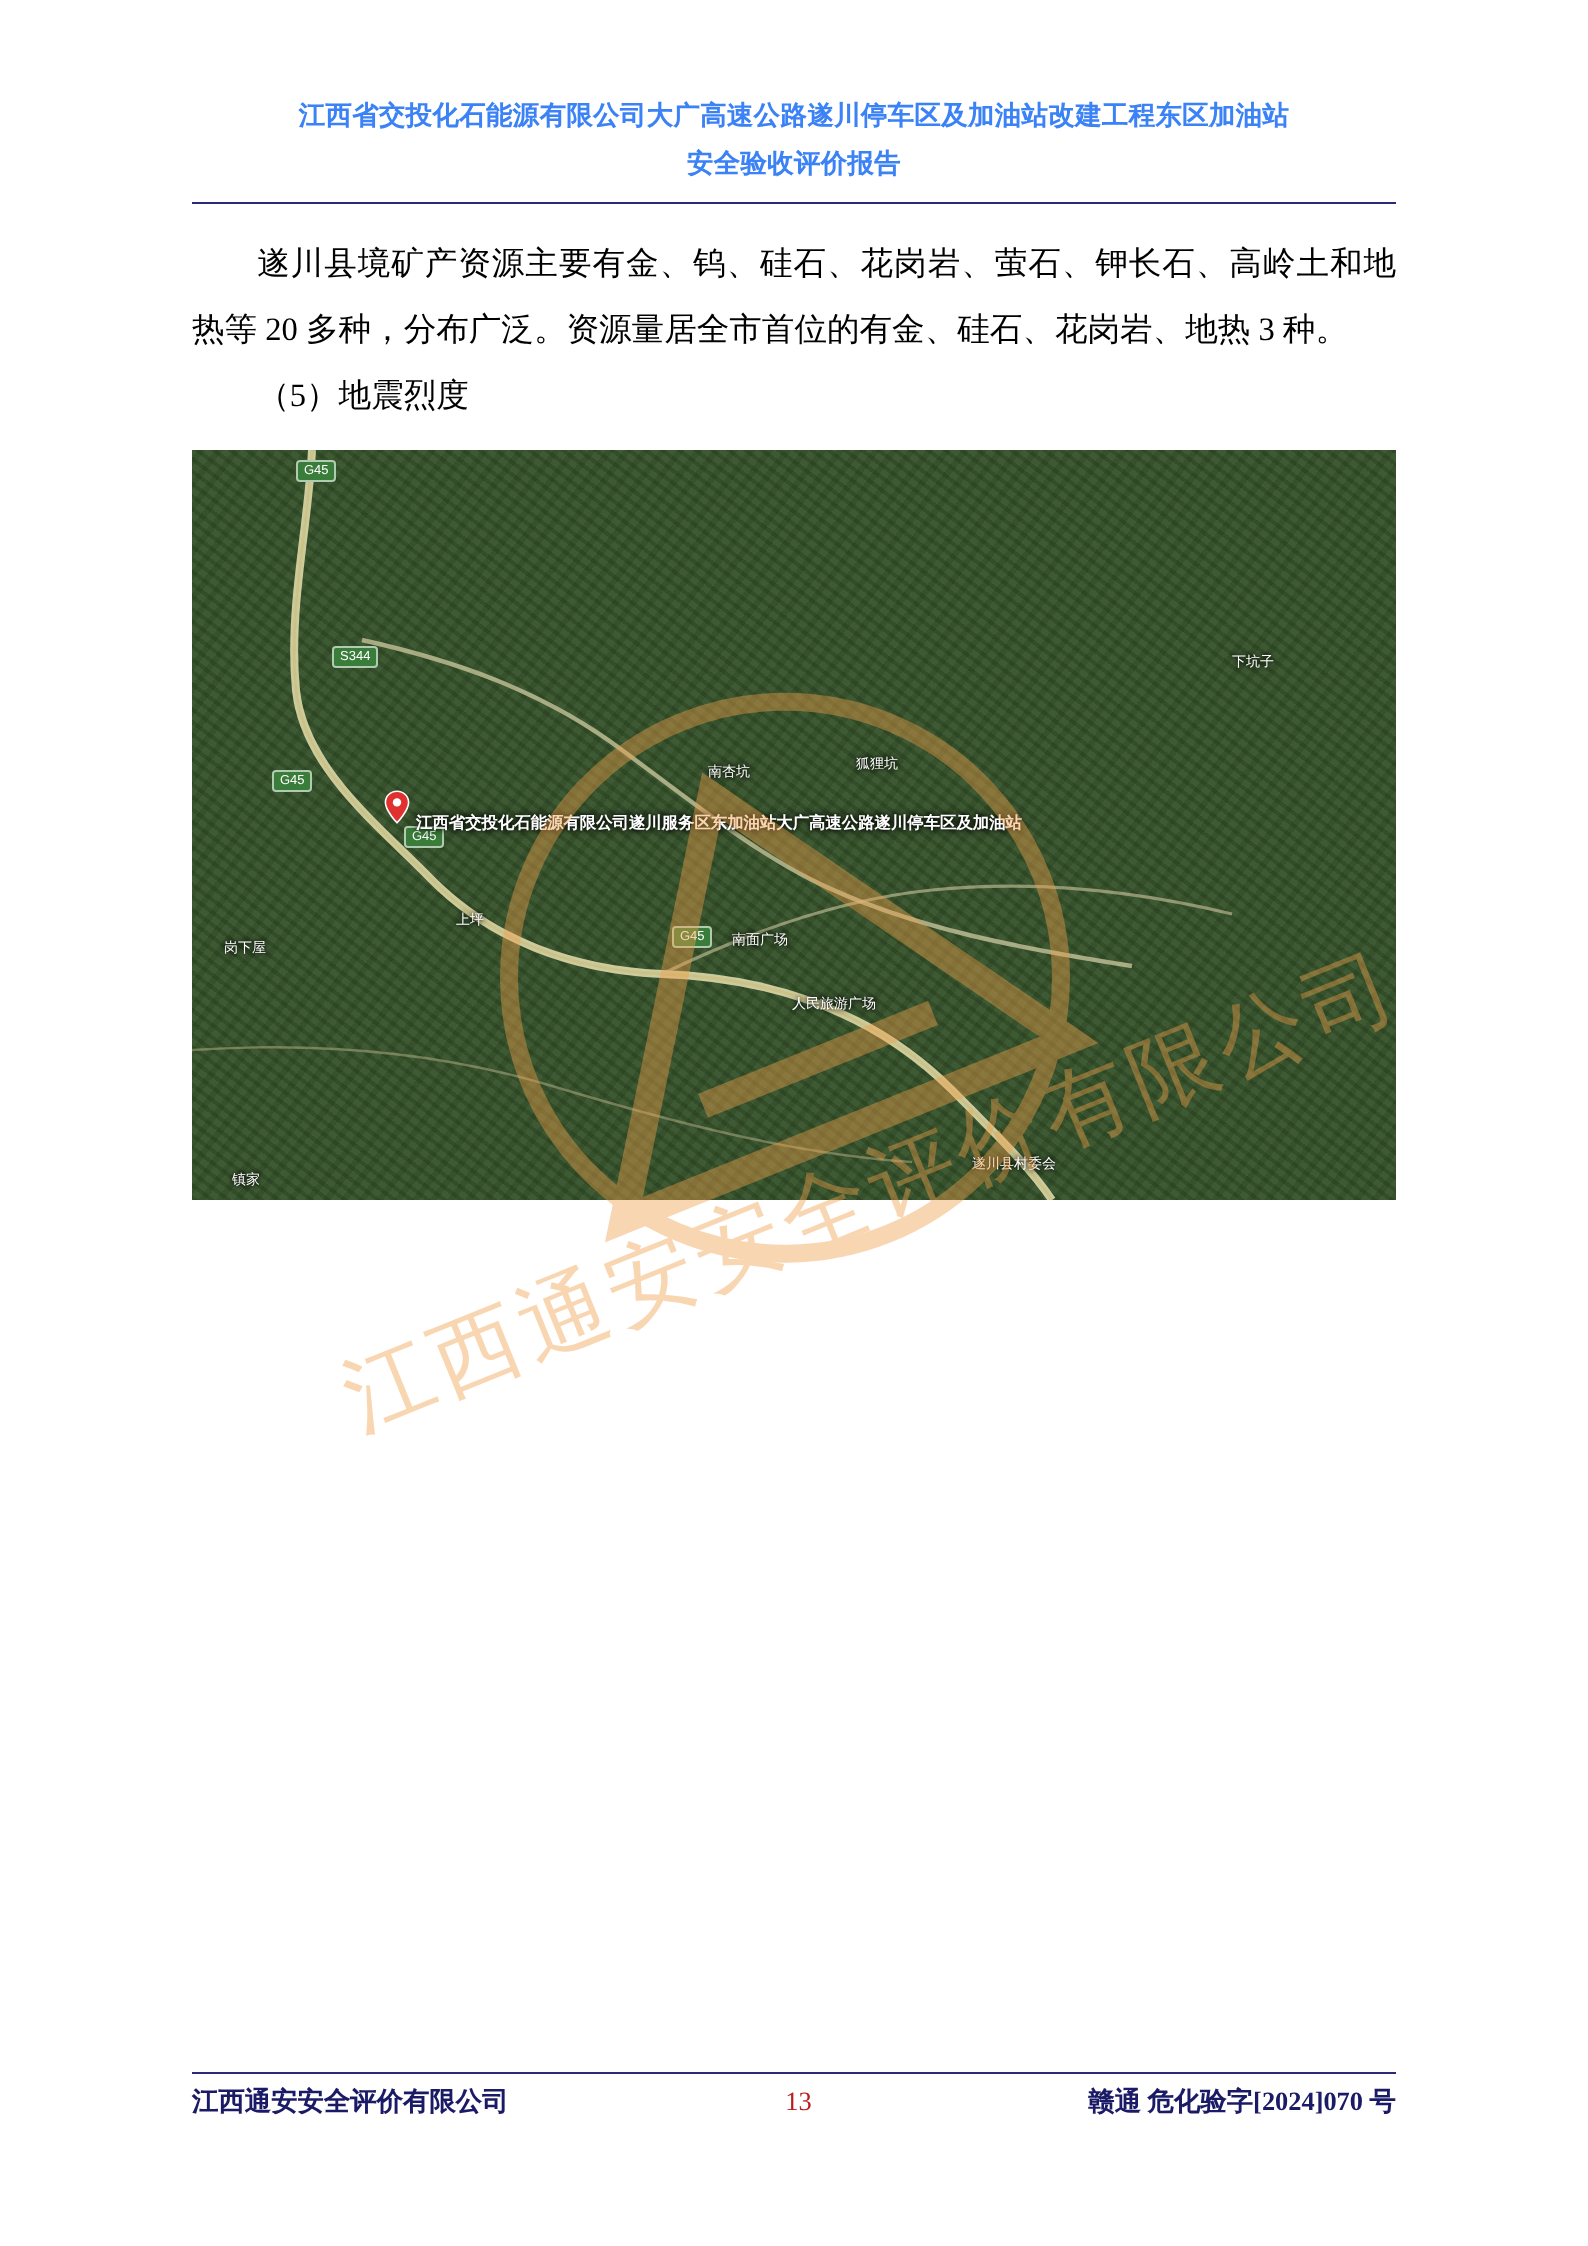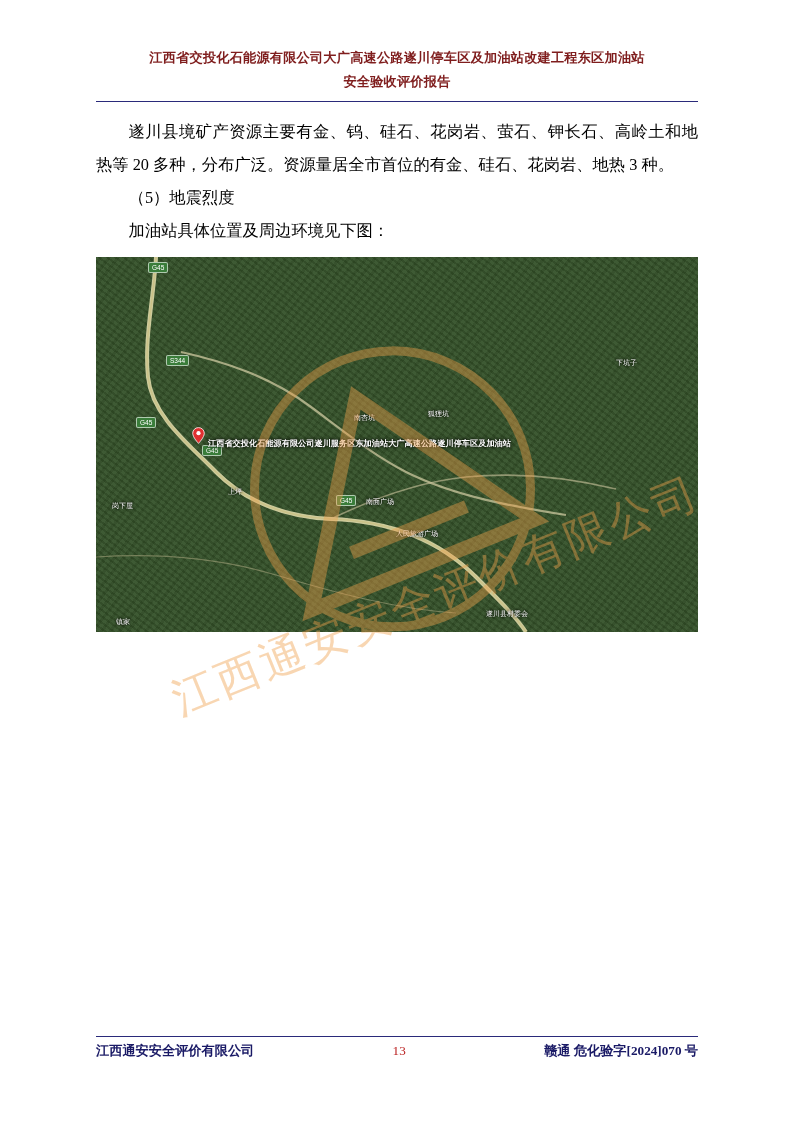--- a/index.html
+++ b/index.html
@@ -21,21 +21,21 @@
   }
   .content {
     position: absolute;
     left: 96px;
     top: 46px;
     width: 602px;
   }
   
   .doc-header {
     text-align: center;
-    color: #7f1d1d;
+    color: #3b82f6;
     font-weight: bold;
     font-size: 13.2px;
     line-height: 1.85;
     letter-spacing: 0.2px;
     padding-bottom: 4px;
   }
   .doc-header .hline {
     display: block;
     white-space: nowrap;
   }
@@ -165,21 +165,20 @@
   <div class="content">
     <div class="doc-header">
       <span class="hline">江西省交投化石能源有限公司大广高速公路遂川停车区及加油站改建工程东区加油站</span>
       <span class="hline">安全验收评价报告</span>
     </div>
     <hr class="header-rule">
 
     <div class="body-text">
       <p class="para">遂川县境矿产资源主要有金、钨、硅石、花岗岩、萤石、钾长石、高岭土和地热等 20 多种，分布广泛。资源量居全市首位的有金、硅石、花岗岩、地热 3 种。</p>
       <p class="para">（5）地震烈度</p>
-      <p class="para">加油站具体位置及周边环境见下图：</p>
     </div>
 
     <div class="figure">
       <div class="map-base"></div>
       <div class="map-noise"></div>
 
       <svg width="602" height="375" style="position:absolute;left:0;top:0;">
         <path d="M 60 0 C 58 40 48 80 52 120 C 56 160 96 190 120 215 C 150 245 190 260 235 262 C 290 264 340 280 380 320 C 405 345 420 360 430 375" stroke="#e8e0b0" stroke-width="4" fill="none" opacity="0.85"></path>
         <path d="M 60 0 C 58 40 48 80 52 120 C 56 160 96 190 120 215 C 150 245 190 260 235 262 C 290 264 340 280 380 320 C 405 345 420 360 430 375" stroke="#c9bd7a" stroke-width="1.4" fill="none" opacity="0.6"></path>
         <path d="M 85 95 C 130 105 175 120 215 150 C 250 176 280 200 310 215 C 360 240 420 250 470 258" stroke="#d9d2a8" stroke-width="2.2" fill="none" opacity="0.7"></path>

